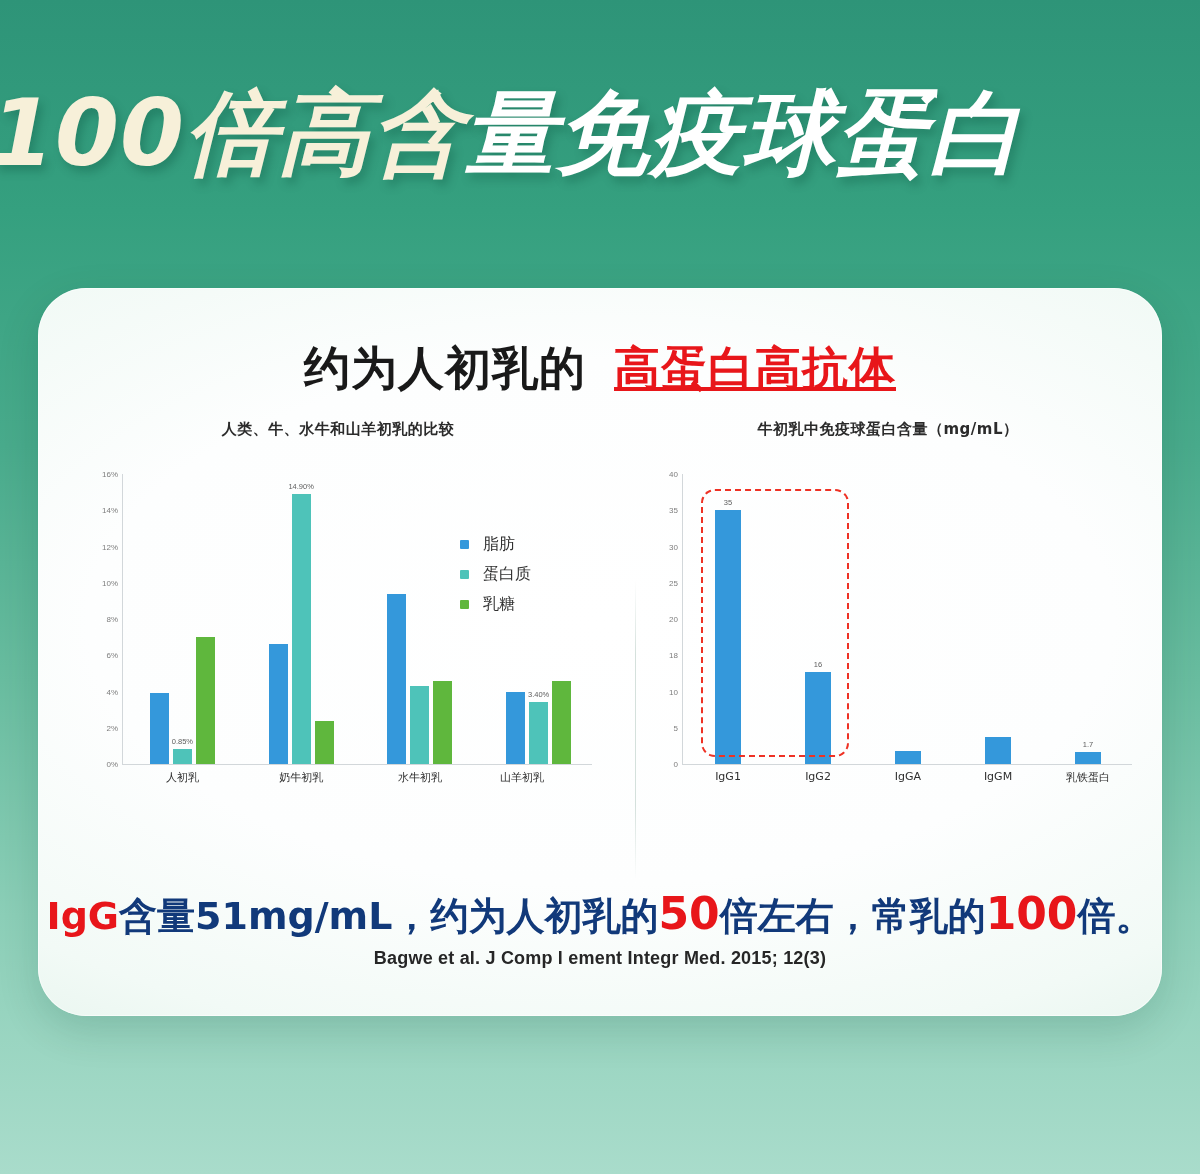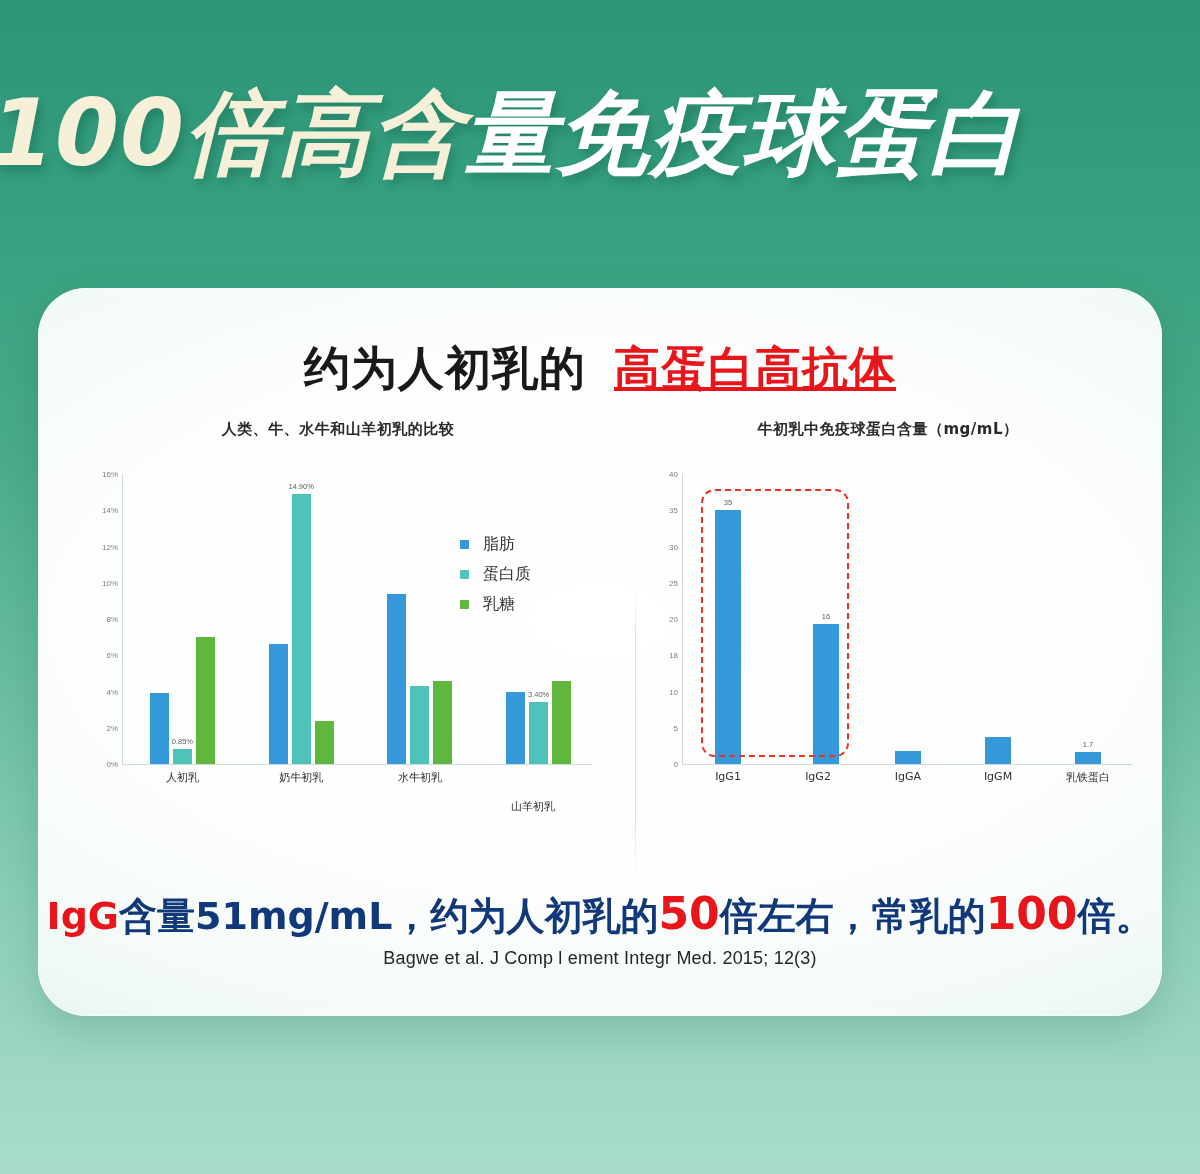--- a/index.html
+++ b/index.html
@@ -101,20 +101,21 @@
     font-family:"DejaVu Sans","Liberation Sans",sans-serif;
   }
   .statement .s-red{color:#e8161a;}
   .statement .s-navy{color:#11397a;}
   .statement .s-num{color:#e8161a;font-size:44px;}
 
   .citation{
     position:absolute;left:0;top:660px;width:100%;text-align:center;
     font-size:18px;color:#262626;letter-spacing:.2px;
     font-family:"Liberation Sans","DejaVu Sans",sans-serif;
+    font-weight:bold;
   }
 </style>
 </head>
 <body>
 
 <div class="hero">
   <div class="hero-title">
     <span class="seg-a">100倍高含</span><span class="seg-b">量免疫球蛋白</span>
   </div>
 </div>
@@ -169,21 +170,21 @@
               <div class="bar" style="left: 49.875px; width: 19px; height: 61.625px; background: rgb(78, 195, 185);">
                 <span class="bar-label">3.40%</span>
               </div>
               <div class="bar" style="left: 72.875px; width: 19px; height: 83.375px; background: rgb(95, 183, 61);"></div>
             </div>
           </div>
         <div id="left-xticks">
             <div class="xtick" style="left: 104.375px;">人初乳</div>
             <div class="xtick" style="left: 223.125px;">奶牛初乳</div>
             <div class="xtick" style="left: 341.875px;">水牛初乳</div>
-            <div class="xtick" style="left: 455px; margin-top: 29px;">山羊初乳</div>
+            <div class="xtick" style="left: 444px;">山羊初乳</div>
           </div>
         <div class="legend" id="left-legend">
             <div class="legend-row">
               <span class="legend-swatch" style="background: rgb(52, 152, 219);"></span>
               <span class="legend-text">脂肪</span>
             </div>
             <div class="legend-row">
               <span class="legend-swatch" style="background: rgb(78, 195, 185);"></span>
               <span class="legend-text">蛋白质</span>
             </div>
@@ -208,21 +209,21 @@
             <div class="ytick" style="top: 151px;">20</div>
             <div class="ytick" style="top: 114.75px;">25</div>
             <div class="ytick" style="top: 78.5px;">30</div>
             <div class="ytick" style="top: 42.25px;">35</div>
             <div class="ytick" style="top: 6px;">40</div>
           </div>
         <div class="bars" id="right-bars">
             <div class="bar" style="left: 32px; width: 26px; height: 253.75px; background: rgb(52, 152, 219);">
               <span class="bar-label">35</span>
             </div>
-            <div class="bar" style="left: 130px; width: 26px; height: 140px; background: rgb(52, 152, 219);">
+            <div class="bar" style="left: 122px; width: 26px; height: 92px; background: rgb(52, 152, 219);">
               <span class="bar-label">16</span>
             </div>
             <div class="bar" style="left: 212px; width: 26px; height: 13.05px; background: rgb(52, 152, 219);"></div>
             <div class="bar" style="left: 302px; width: 26px; height: 26.825px; background: rgb(52, 152, 219);"></div>
             <div class="bar" style="left: 392px; width: 26px; height: 12.325px; background: rgb(52, 152, 219);">
               <span class="bar-label">1.7</span>
             </div>
           </div>
         <div id="right-xticks">
             <div class="xtick" style="left: 90px;">IgG1</div>

